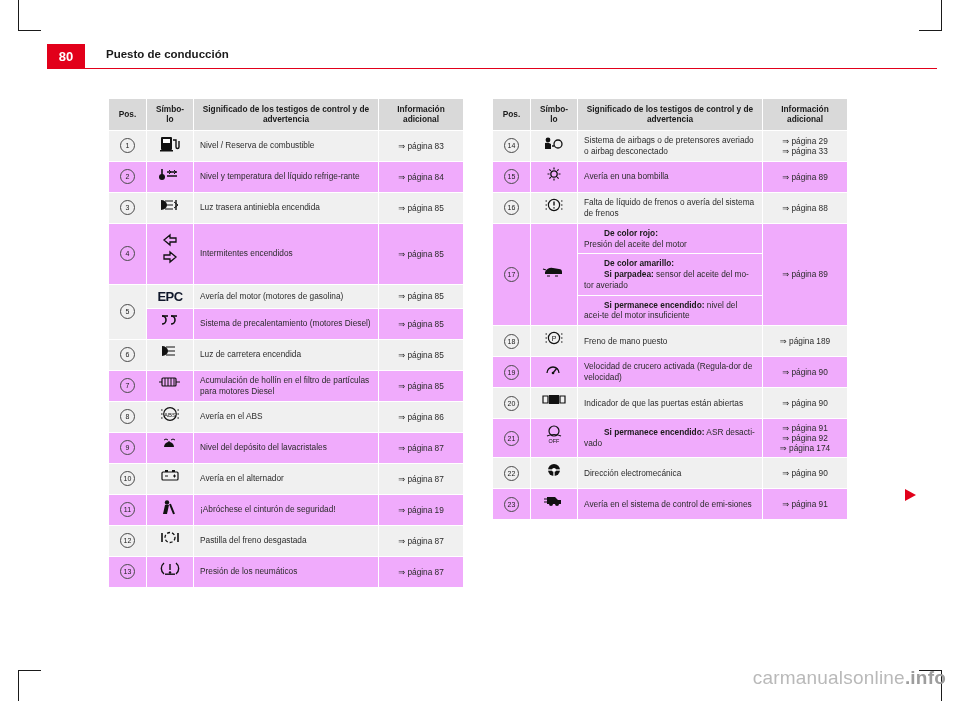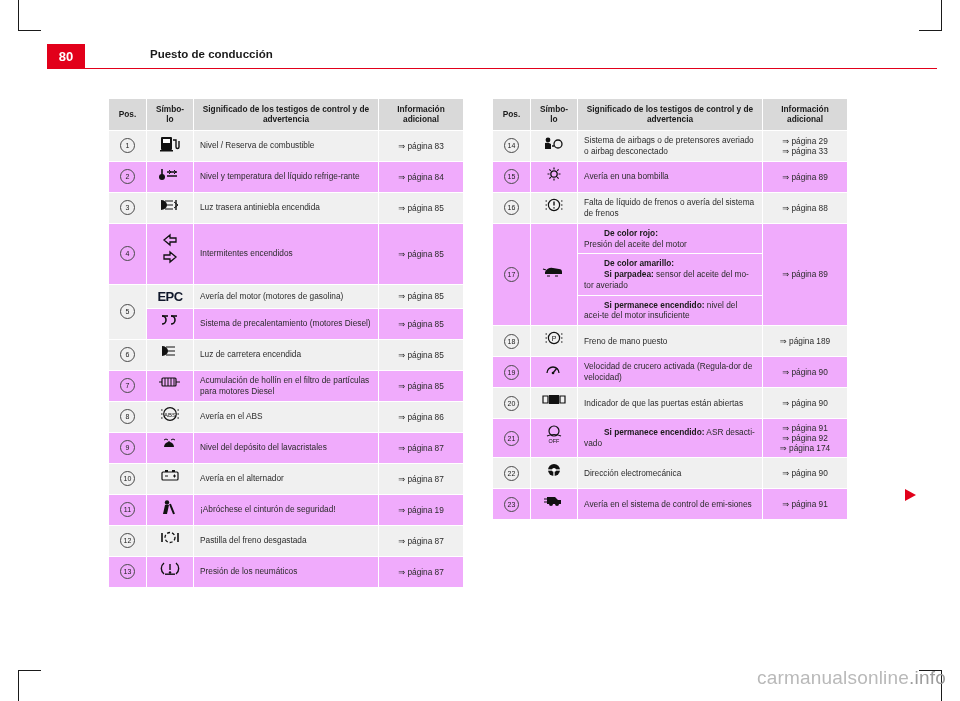--- a/index.html
+++ b/index.html
@@ -43,39 +43,38 @@
     display: flex;
     align-items: center;
     justify-content: center;
   }
   .header-title {
     position: absolute;
     left: 106px; top: 48px;
     font-size: 11.5px;
     font-weight: bold;
     color: #1a1a1a;
-    margin-left: 44px;
   }
   .header-rule {
     position: absolute;
     left: 47px; top: 68px;
     width: 890px; height: 1px;
     background: #e2001a;
   }
 
   
   .watermark {
     position: absolute;
     right: 14px; bottom: 12px;
     font-size: 19px;
     color: #b9b9b9;
     letter-spacing: 0.2px;
     font-family: "Liberation Sans", sans-serif;
   }
-  .watermark b { color: #9d9d9d; font-weight: normal; }
+  .watermark b { color: #9d9d9d; font-weight: bold; }
 
   
   .tbl {
     position: absolute;
     border-collapse: collapse;
     table-layout: fixed;
     font-size: 8.3px;
     color: #2b2b2b;
   }
   .tbl.left  { left: 108px; top: 98px; width: 356px; }

